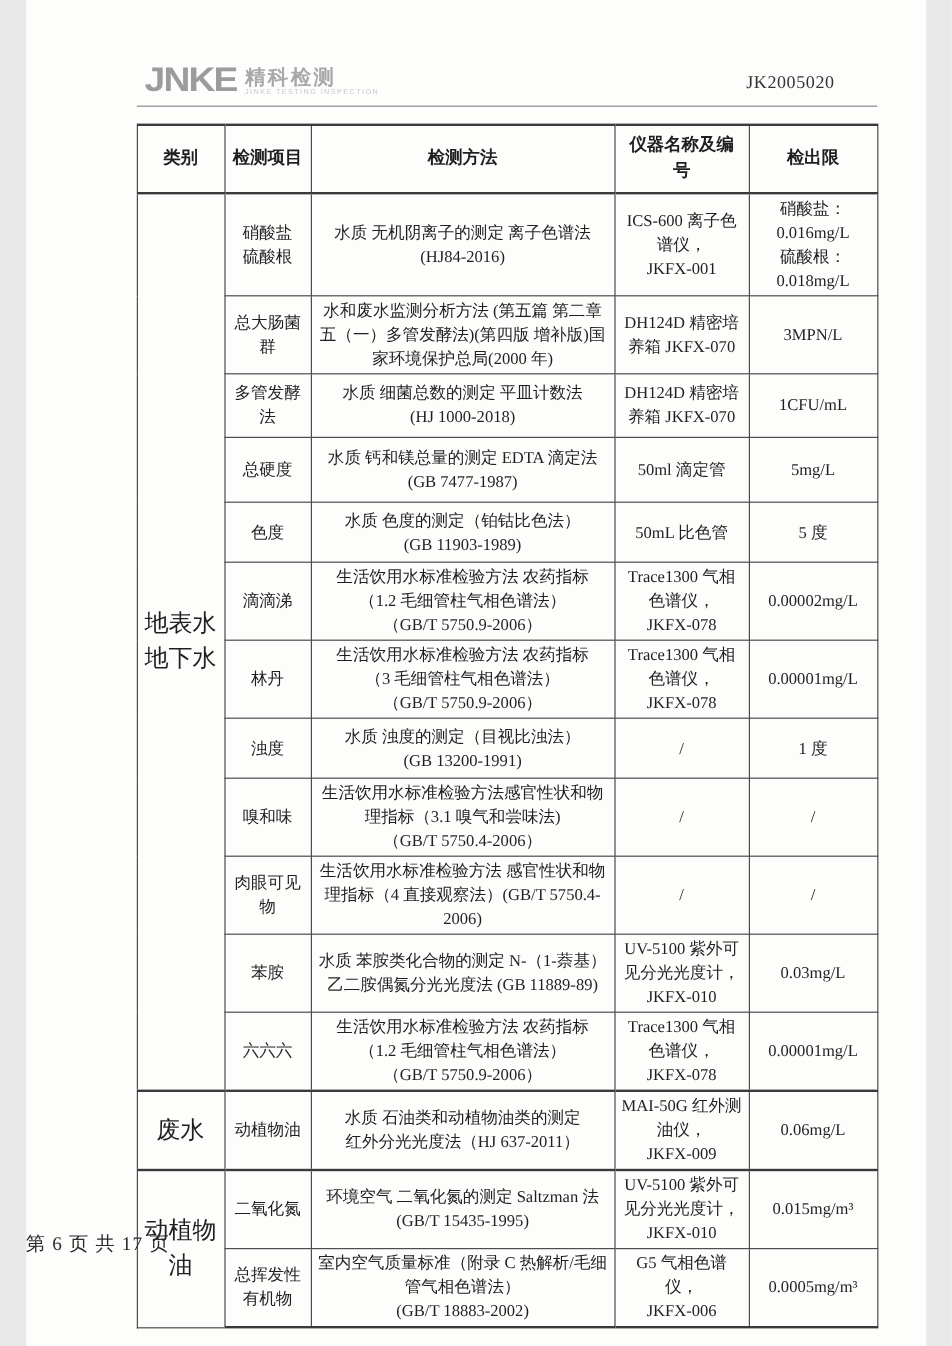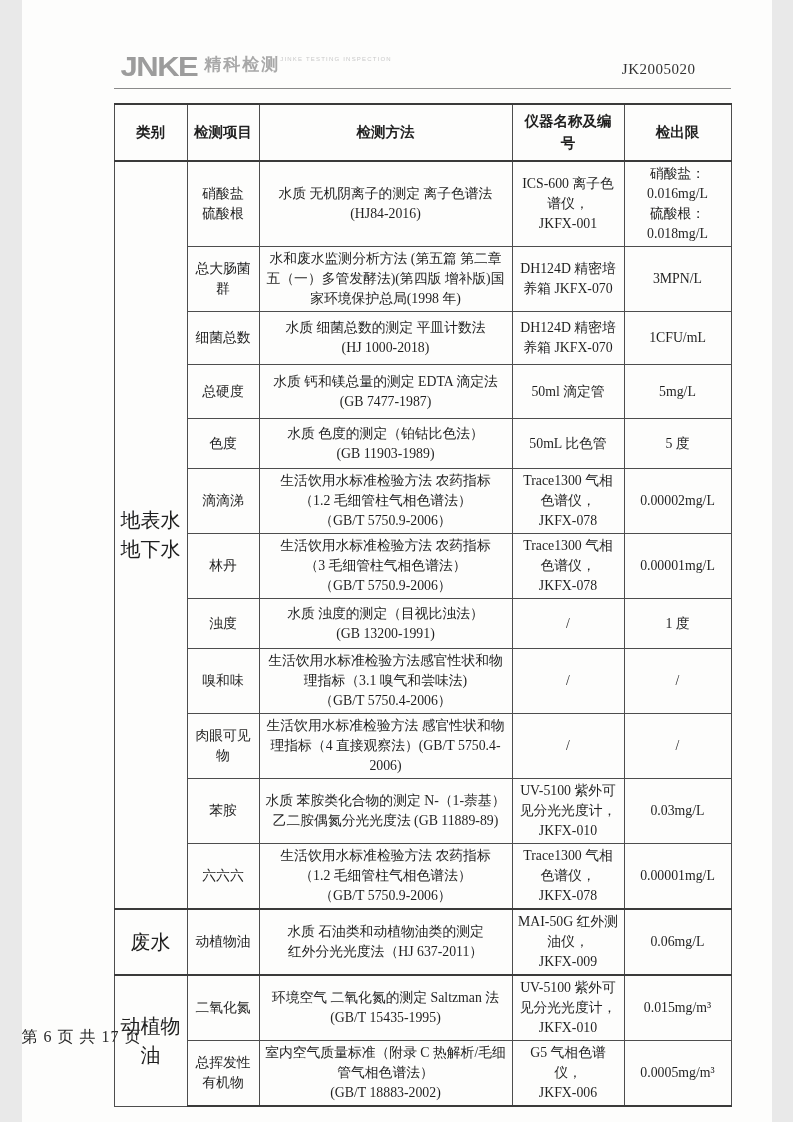--- a/index.html
+++ b/index.html
@@ -17,21 +17,21 @@
     position:absolute;top:54px;left:99px;
     display:flex;align-items:flex-start;gap:7px;
     user-select:none;
   }
   .brand .latin{
     font-family:"Liberation Sans","DejaVu Sans",sans-serif;
     font-weight:700;font-size:31px;line-height:26px;
     letter-spacing:-1.5px;color:#9c9c9c;
     transform:scaleY(0.92);
   }
-  .brand .cnwrap{display:flex;margin-top:2px;}
+  .brand .cnwrap{display:flex;flex-direction:column;margin-top:2px;}
   .brand .cn{
     font-size:17px;line-height:18px;font-weight:700;
     letter-spacing:2px;color:#a8a8a8;
   }
   .brand .tagline{
     font-family:"Liberation Sans","DejaVu Sans",sans-serif;
     font-size:6px;line-height:7px;color:#c9c9c9;
     letter-spacing:1.2px;filter:blur(0.4px);
   }
   .doc-number{
@@ -125,26 +125,26 @@
 (HJ84-2016)</td>
         <td>ICS-600 离子色谱仪，
 JKFX-001</td>
         <td>硝酸盐：
 0.016mg/L
 硫酸根：
 0.018mg/L</td>
       </tr>
       <tr style="height:57px">
         <td>总大肠菌群</td>
-        <td>水和废水监测分析方法 (第五篇 第二章 五（一）多管发酵法)(第四版 增补版)国家环境保护总局(1998 年)</td>
+        <td>水和废水监测分析方法 (第五篇 第二章 五（一）多管发酵法)(第四版 增补版)国家环境保护总局(2000 年)</td>
         <td>DH124D 精密培养箱 JKFX-070</td>
         <td>3MPN/L</td>
       </tr>
       <tr style="height:53px">
-        <td>细菌总数</td>
+        <td>多管发酵法</td>
         <td>水质 细菌总数的测定 平皿计数法
 (HJ 1000-2018)</td>
         <td>DH124D 精密培养箱 JKFX-070</td>
         <td>1CFU/mL</td>
       </tr>
       <tr style="height:54px">
         <td>总硬度</td>
         <td>水质 钙和镁总量的测定 EDTA 滴定法 (GB 7477-1987)</td>
         <td>50ml 滴定管</td>
         <td>5mg/L</td>

